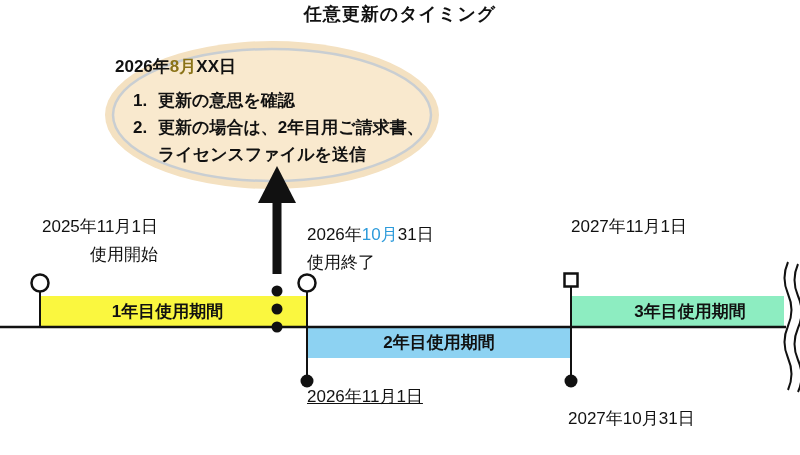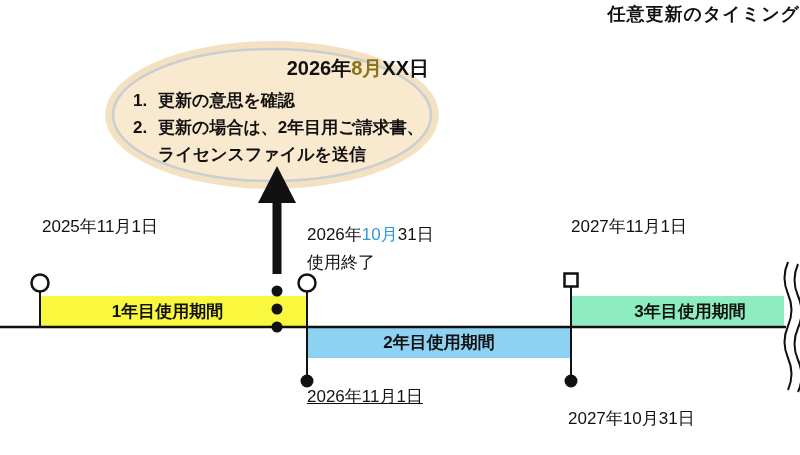--- a/index.html
+++ b/index.html
@@ -3,26 +3,26 @@
 <meta charset="utf-8">
 <style>
   html,body{margin:0;padding:0;background:#fff;}
   .stage{
     position:relative;width:800px;height:455px;background:#fff;overflow:hidden;
     font-family:"Liberation Sans","DejaVu Sans",sans-serif;color:#111;
   }
   .stage svg{position:absolute;left:0;top:0;}
   .txt{position:absolute;white-space:nowrap;font-size:17px;line-height:28px;}
   .title{
-    position:absolute;top:2px;left:0;width:800px;text-align:right;
+    position:absolute;top:2px;left:0;width:800px;text-align:center;
     font-size:18px;font-weight:bold;letter-spacing:1px;
   }
   .balloon-date{
-    position:absolute;left:115px;top:55px;width:314px;text-align:right;
-    font-size:20px;font-weight:bold;
+    position:absolute;left:115px;top:55px;width:314px;text-align:left;
+    font-size:17px;font-weight:bold;
   }
   .balloon-list{position:absolute;left:133px;top:87px;font-size:17px;font-weight:bold;}
   .b-item{display:flex;line-height:27px;}
   .b-num{width:25px;flex:none;}
   .b-text{width:276px;white-space:normal;}
   .bar-label{
     position:absolute;text-align:center;font-size:17px;font-weight:bold;line-height:22px;
   }
   .hl{font-weight:inherit;}
 </style>
@@ -72,20 +72,21 @@
       <span class="b-text">更新の意思を確認</span>
     </div>
     <div class="b-item">
       <span class="b-num">2.</span>
       <span class="b-text">更新の場合は、2年目用ご請求書、ライセンスファイルを送信</span>
     </div>
   </div>
 
   <div class="txt" style="left:42px;top:213px;text-align:right;">
     <div>2025年11月1日</div>
+    <div>使用開始</div>
   </div>
 
   <div class="txt" style="left:307px;top:213px;margin-top:8px;">
     <div><span>2026年</span><span class="hl" style="color: rgb(45, 155, 219);">10月</span><span>31日</span></div>
     <div>使用終了</div>
   </div>
 
   <div class="txt" style="left:571px;top:213px;">
     <div>2027年11月1日</div>
   </div>

